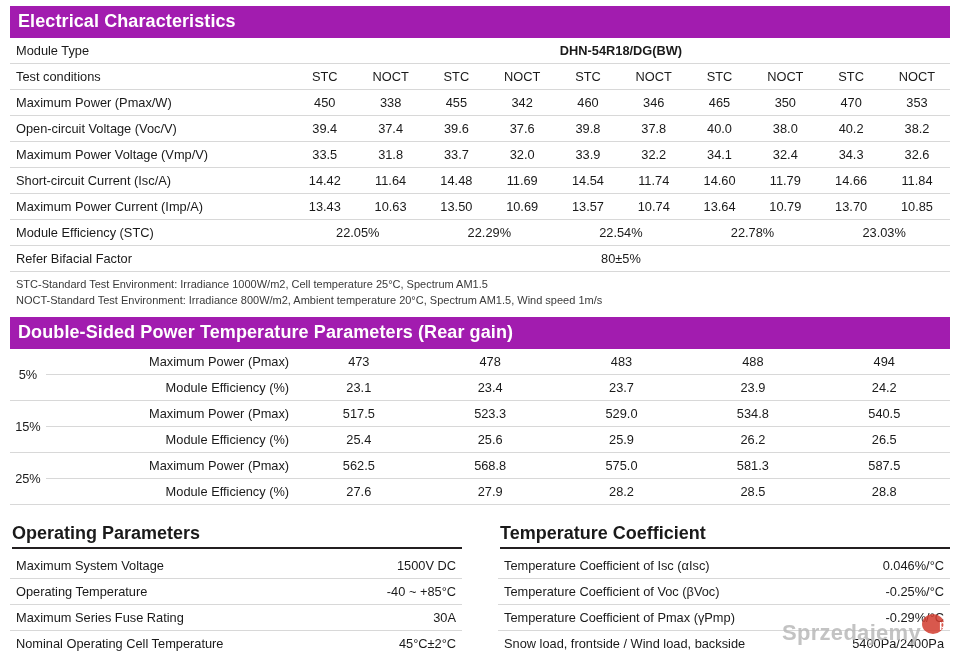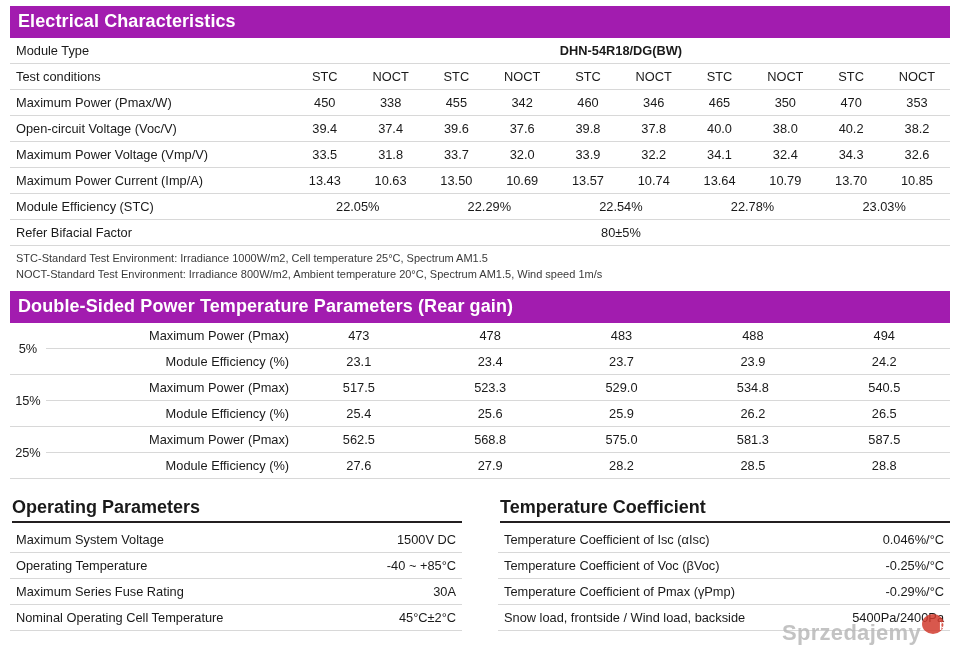--- a/index.html
+++ b/index.html
@@ -182,20 +182,33 @@
         <td class="val">33.7</td>
         <td class="val">32.0</td>
         <td class="val">33.9</td>
         <td class="val">32.2</td>
         <td class="val">34.1</td>
         <td class="val">32.4</td>
         <td class="val">34.3</td>
         <td class="val">32.6</td>
       </tr>
       <tr>
+        <td class="label">Short-circuit Current (Isc/A)</td>
+        <td class="val">14.42</td>
+        <td class="val">11.64</td>
+        <td class="val">14.48</td>
+        <td class="val">11.69</td>
+        <td class="val">14.54</td>
+        <td class="val">11.74</td>
+        <td class="val">14.60</td>
+        <td class="val">11.79</td>
+        <td class="val">14.66</td>
+        <td class="val">11.84</td>
+      </tr>
+      <tr>
         <td class="label">Maximum Power Current (Imp/A)</td>
         <td class="val">13.43</td>
         <td class="val">10.63</td>
         <td class="val">13.50</td>
         <td class="val">10.69</td>
         <td class="val">13.57</td>
         <td class="val">10.74</td>
         <td class="val">13.64</td>
         <td class="val">10.79</td>
         <td class="val">13.70</td>

